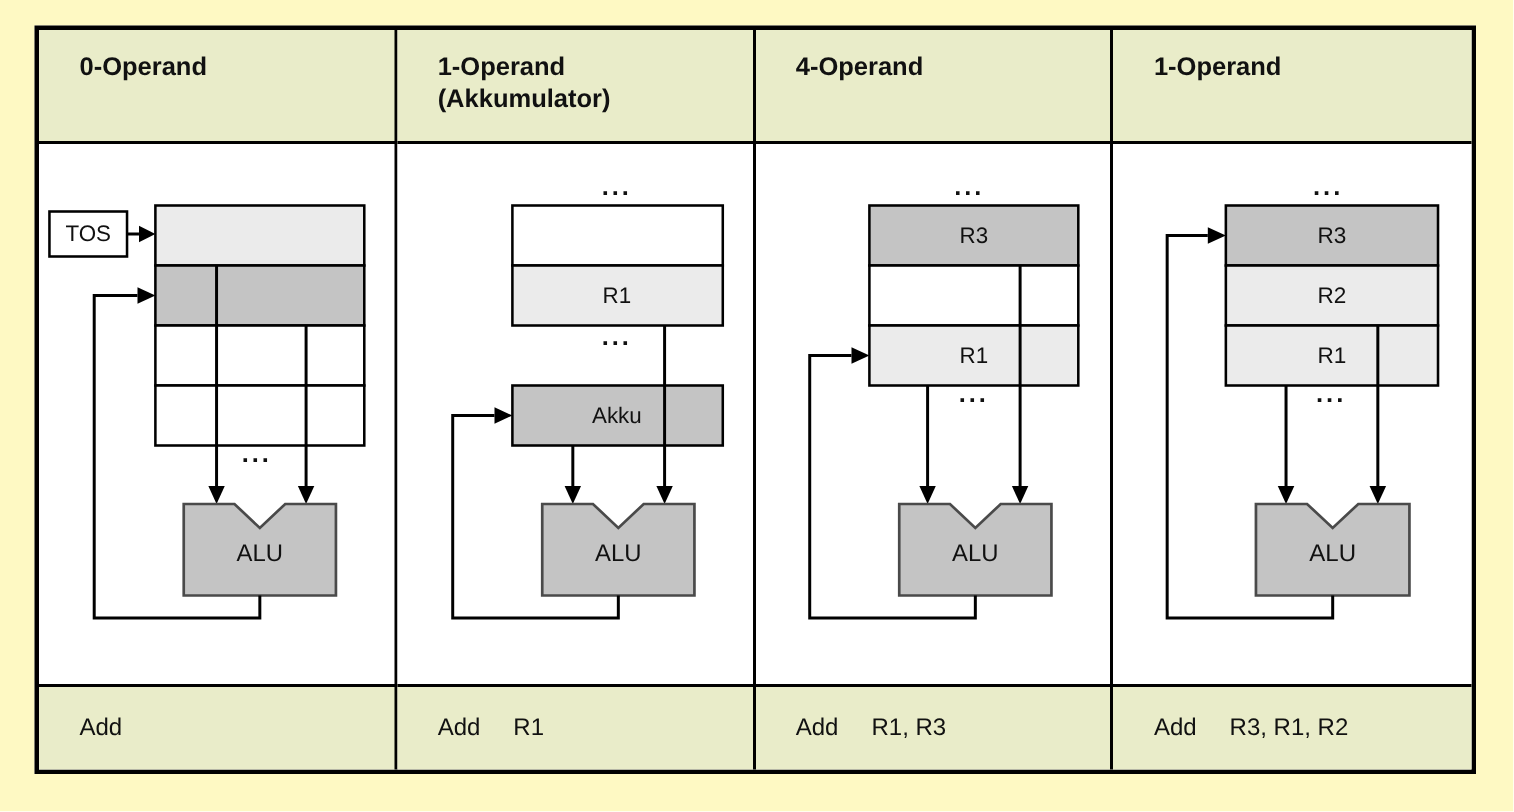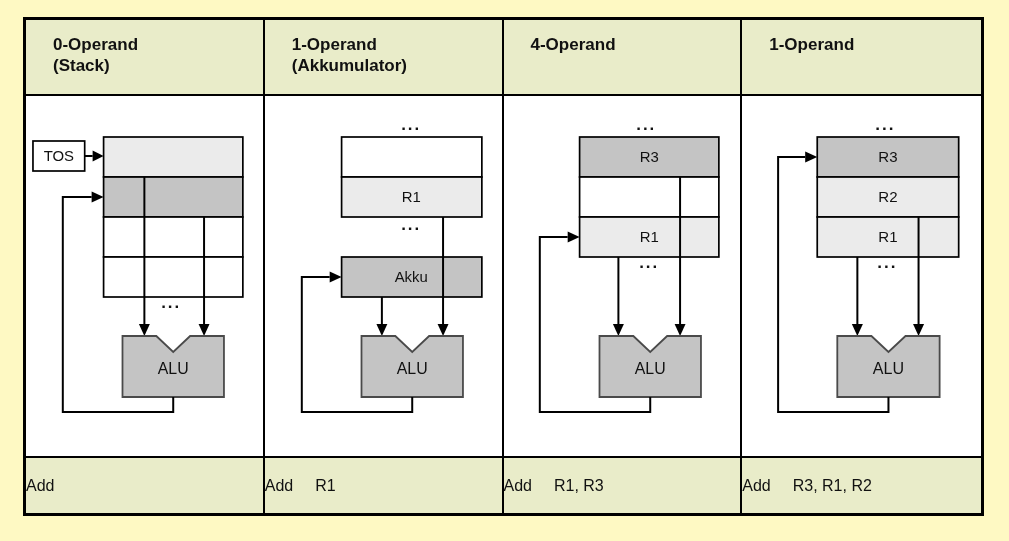--- a/index.html
+++ b/index.html
@@ -23,21 +23,21 @@
   .cell{box-sizing:border-box;min-width:0;min-height:0;}
   .colend{border-right:2px solid var(--border);}
   .hcell{
     background:var(--header_bg);border-bottom:2px solid var(--border);
     padding:14px 4px 0 27px;font-weight:bold;font-size:17px;line-height:21px;
   }
   .dcell{background:#ffffff;position:relative;}
   .dcell svg{display:block;width:100%;height:100%;}
   .fcell{
     background:var(--header_bg);border-top:2px solid var(--border);
-    display:flex;align-items:center;font-size:16px;
+    display:flex;align-items:center;padding-left:27px;font-size:16px;
   }
   .operands{margin-left:22px;}
   
   .box{stroke:var(--border);stroke-width:1.7;}
   .f-white{fill:var(--cell_white);}
   .f-light{fill:var(--cell_light);}
   .f-mid{fill:var(--cell_mid);}
   .wire{stroke:var(--border);stroke-width:2;fill:none;}
   .head{fill:var(--border);stroke:none;}
   .alu-shape{fill:var(--cell_mid);stroke:var(--alu_border);stroke-width:1.8;}
@@ -46,21 +46,20 @@
   .svg-dots{font-family:"Liberation Sans",sans-serif;font-size:17px;font-weight:bold;letter-spacing:2px;fill:var(--text);}
 </style>
 </head>
 <body>
 
 <div class="canvas">
   <div class="arch-table">
 
     <div class="cell hcell colend">
       <div>0-Operand</div>
-      <div>(Stack)</div>
     </div>
     <div class="cell hcell colend">
       <div>1-Operand</div>
       <div>(Akkumulator)</div>
     </div>
     <div class="cell hcell colend">
       <div>4-Operand</div>
       <div></div>
     </div>
     <div class="cell hcell">

